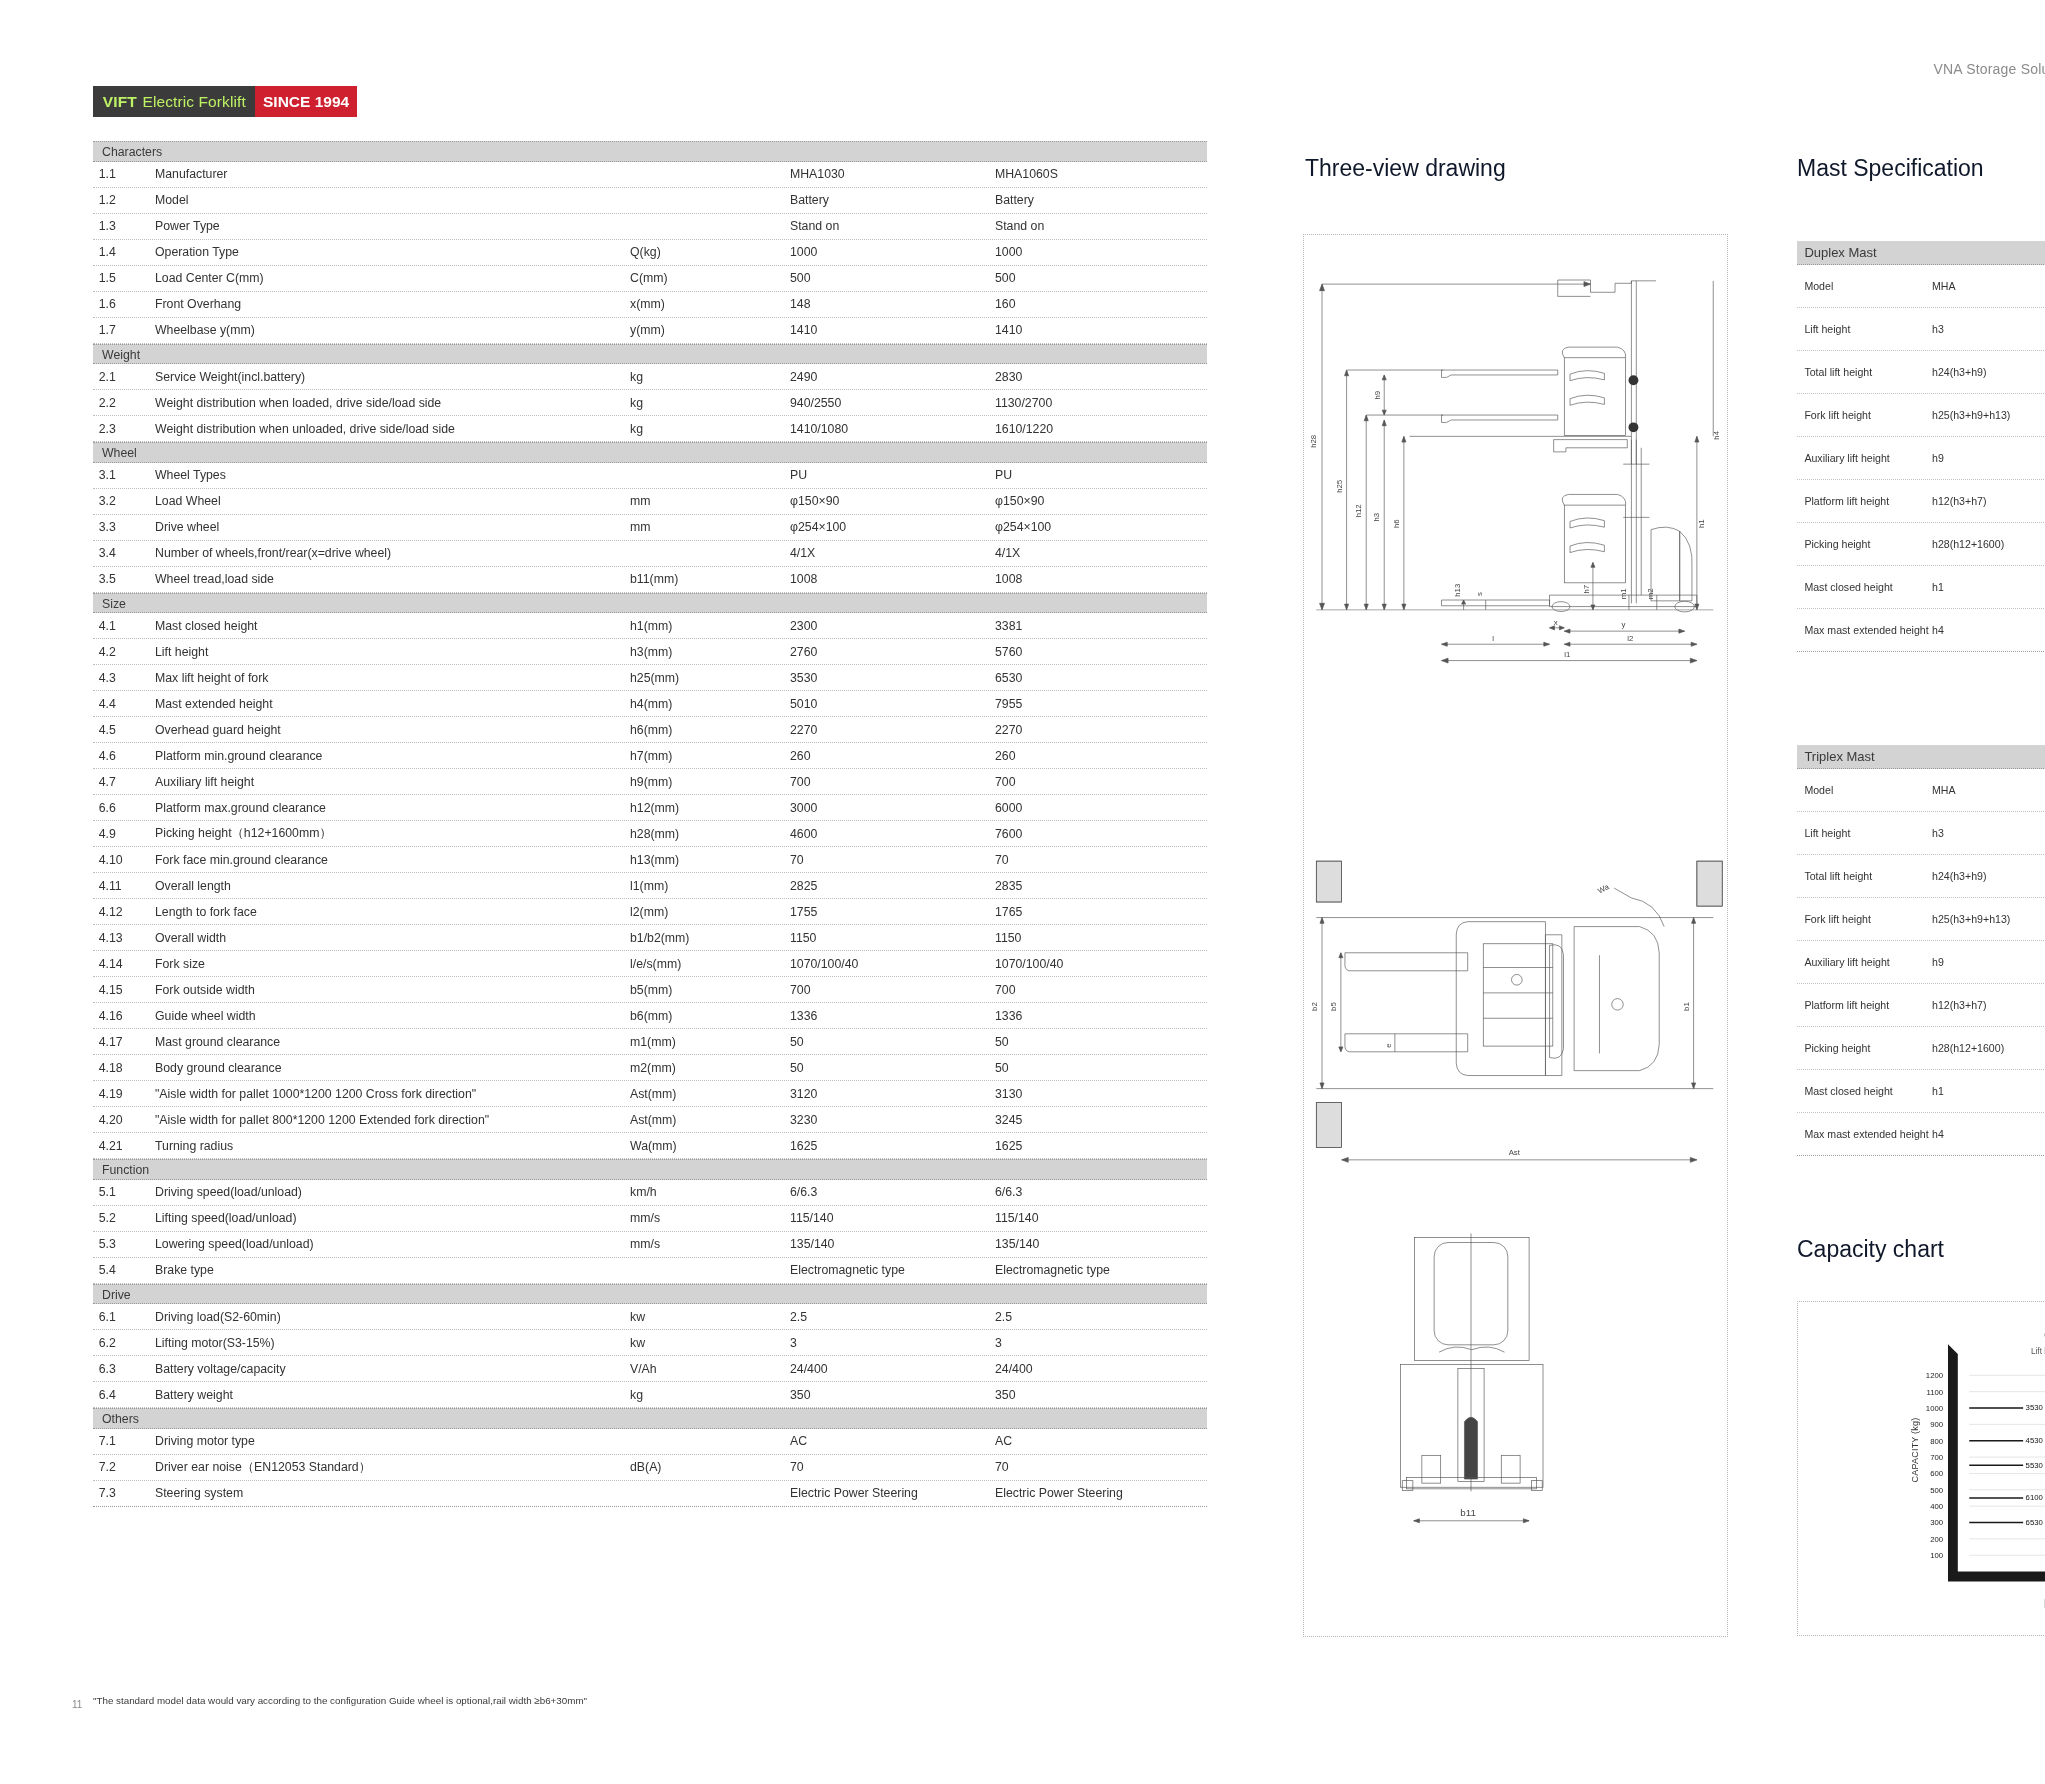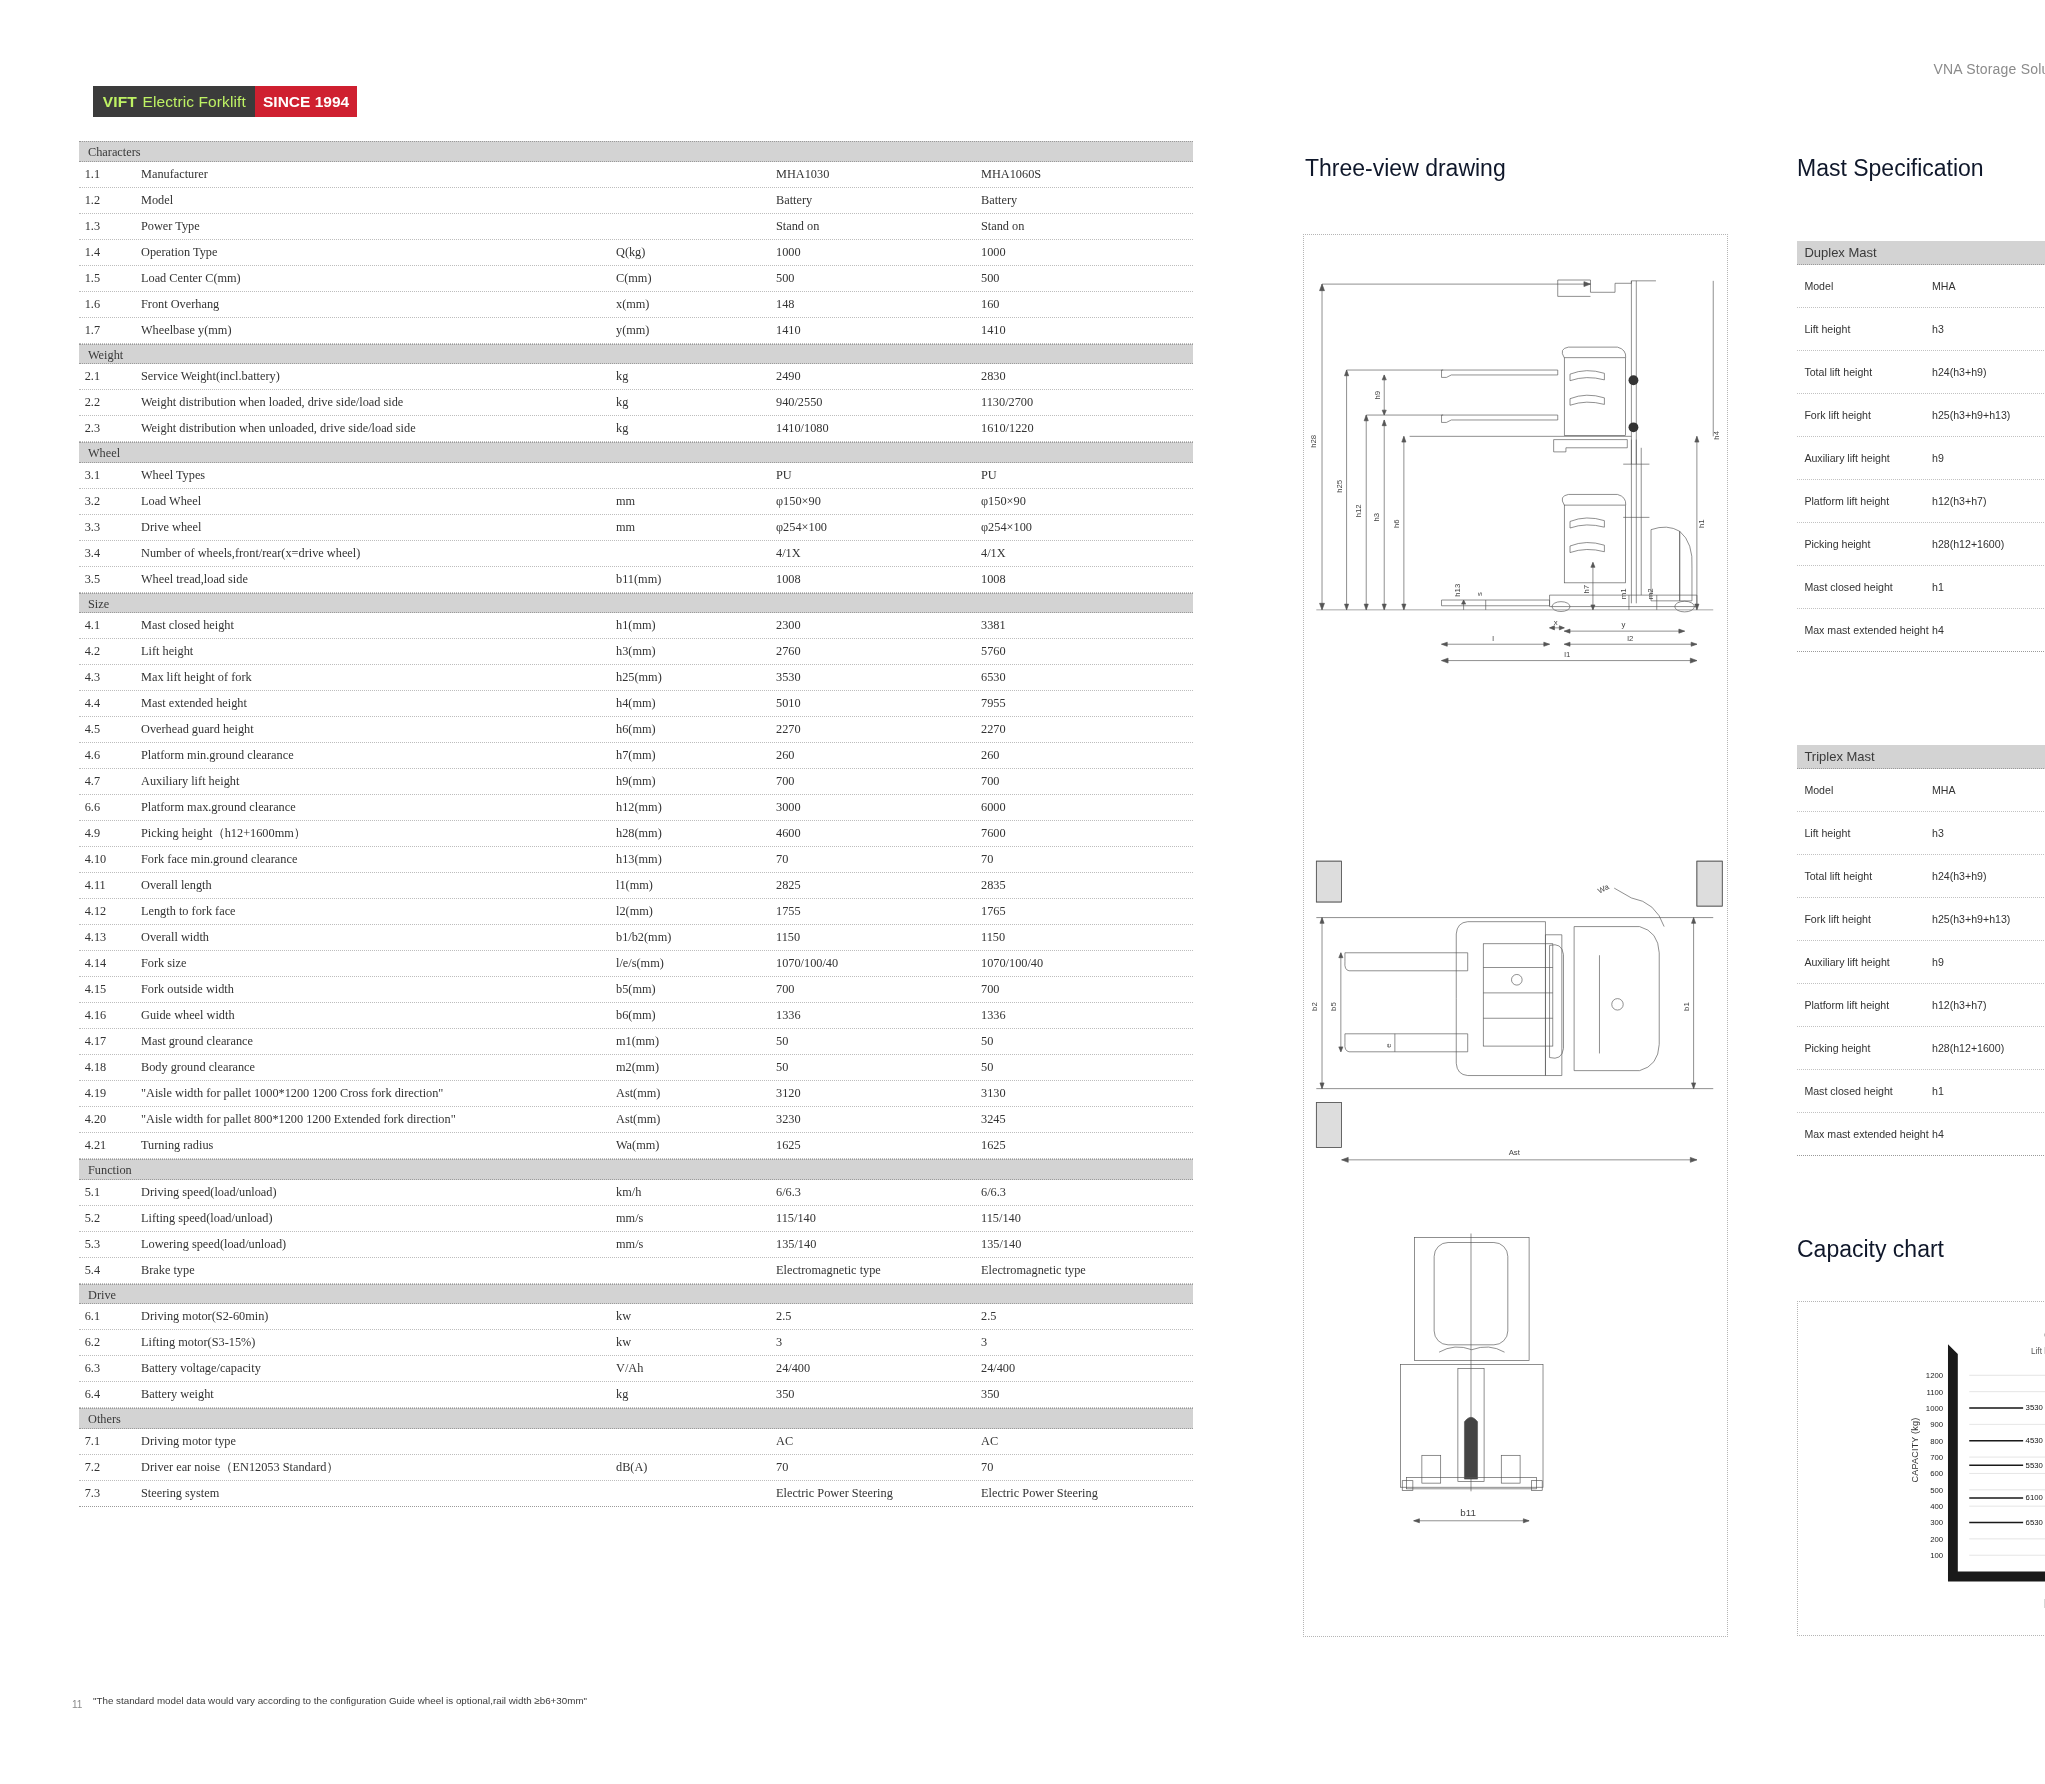--- a/index.html
+++ b/index.html
@@ -32,24 +32,23 @@
   }
   .logo-dark .b { font-weight: bold; }
   .logo-red {
     background: #cf2030; color: #ffffff; font-weight: bold;
     display: flex; align-items: center; padding: 0 8.2px;
     font-size: 15.5px; white-space: nowrap;
   }
 
   
   .spec-table {
-    position: absolute; left: 79px; top: 141px;
+    position: absolute; left: 93px; top: 141px;
     width: 1114px;
     font-size: 12.3px;
-    font-family: Liberation Serif, serif;
   }
   .sec-head {
     background: #d3d3d3; color: #3a3a3a;
     height: 20.5px; line-height: 20.5px;
     padding-left: 9px; font-size: 12.3px;
     border-top: 0.8px dotted #9a9a9a;
     border-bottom: 0.8px dotted #9a9a9a;
   }
   .srow {
     display: flex; align-items: center;
@@ -432,21 +431,21 @@
       <div class="srow">
         <div class="c-no">5.4</div>
         <div class="c-name">Brake type</div>
         <div class="c-unit"></div>
         <div class="c-v1">Electromagnetic type</div>
         <div class="c-v2">Electromagnetic type</div>
       </div>
       <div class="sec-head">Drive</div>
       <div class="srow">
         <div class="c-no">6.1</div>
-        <div class="c-name">Driving motor(S2-60min)</div>
+        <div class="c-name">Driving load(S2-60min)</div>
         <div class="c-unit">kw</div>
         <div class="c-v1">2.5</div>
         <div class="c-v2">2.5</div>
       </div>
       <div class="srow">
         <div class="c-no">6.2</div>
         <div class="c-name">Lifting motor(S3-15%)</div>
         <div class="c-unit">kw</div>
         <div class="c-v1">3</div>
         <div class="c-v2">3</div>

